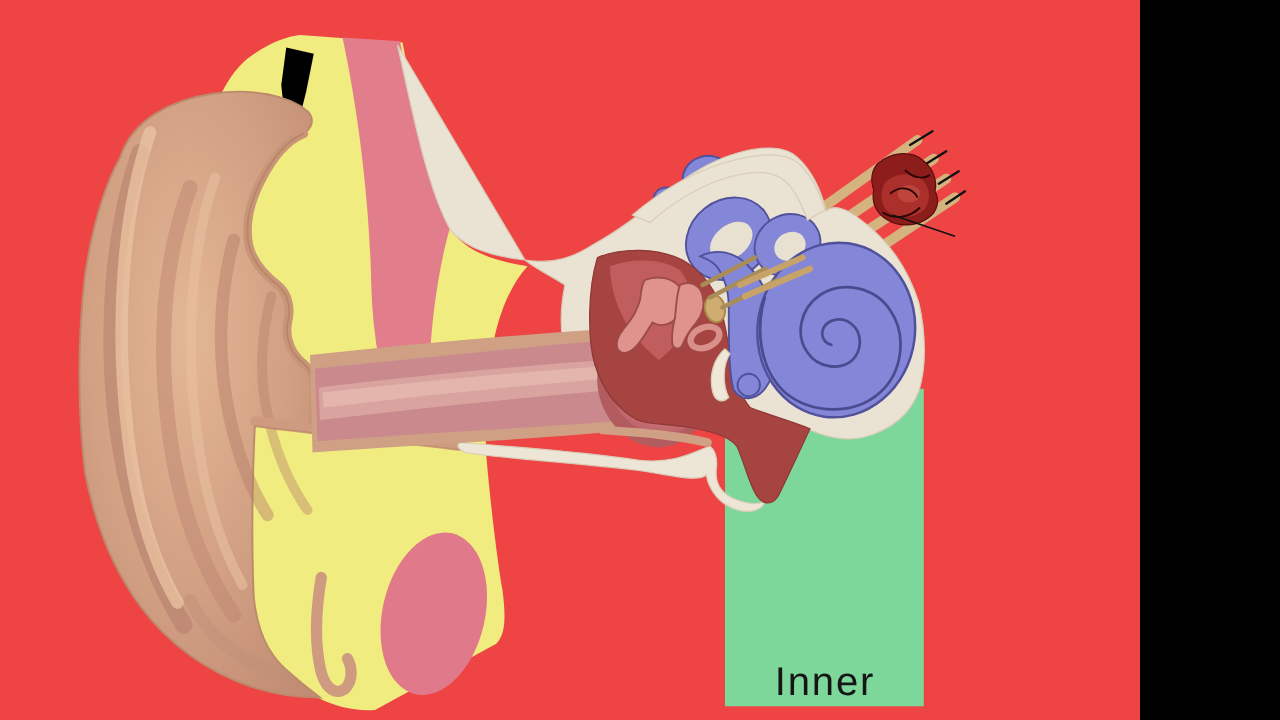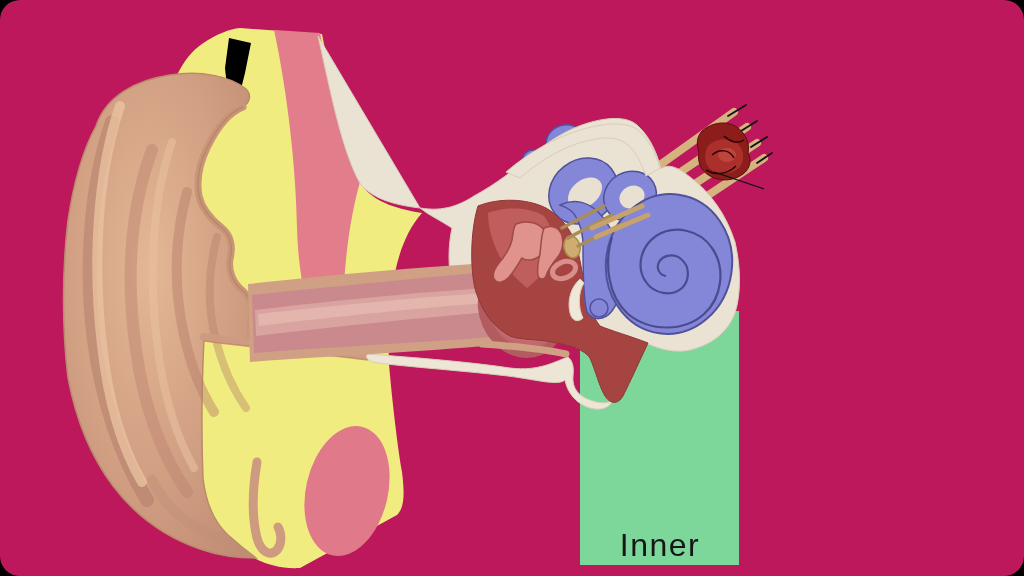--- a/index.html
+++ b/index.html
@@ -1,17 +1,17 @@
 <!DOCTYPE html>
 <html><head>
 <meta charset="utf-8">
 <style>
   html,body{margin:0;padding:0;background:#000;}
-  .stage{position:relative;width:1024px;height:576px;background:#be185d;overflow:hidden;
-         font-family:"Liberation Sans", sans-serif;border-radius:20px;}
+  .stage{position:relative;width:912px;height:576px;background:#ef4444;overflow:hidden;
+         font-family:"Liberation Sans", sans-serif;}
   svg{display:block}
   text.overlay-label{font-family:"Liberation Sans","DejaVu Sans",sans-serif;
        font-size:32px;font-weight:400;letter-spacing:1.5px;}
 </style>
 </head>
 <body>
 
 <div class="stage">
 <svg width="1024" height="576" viewBox="0 0 1024 576">
   <defs>

